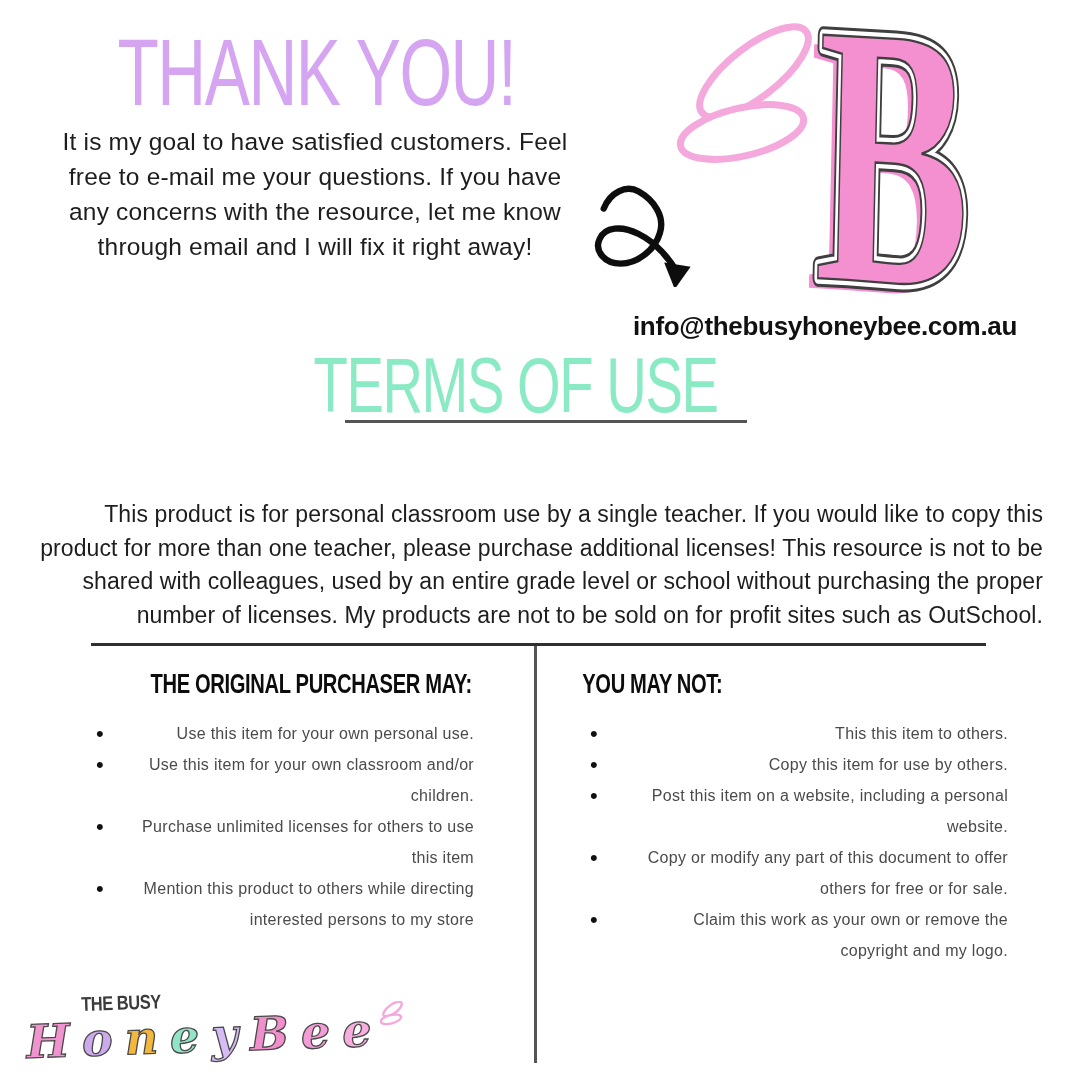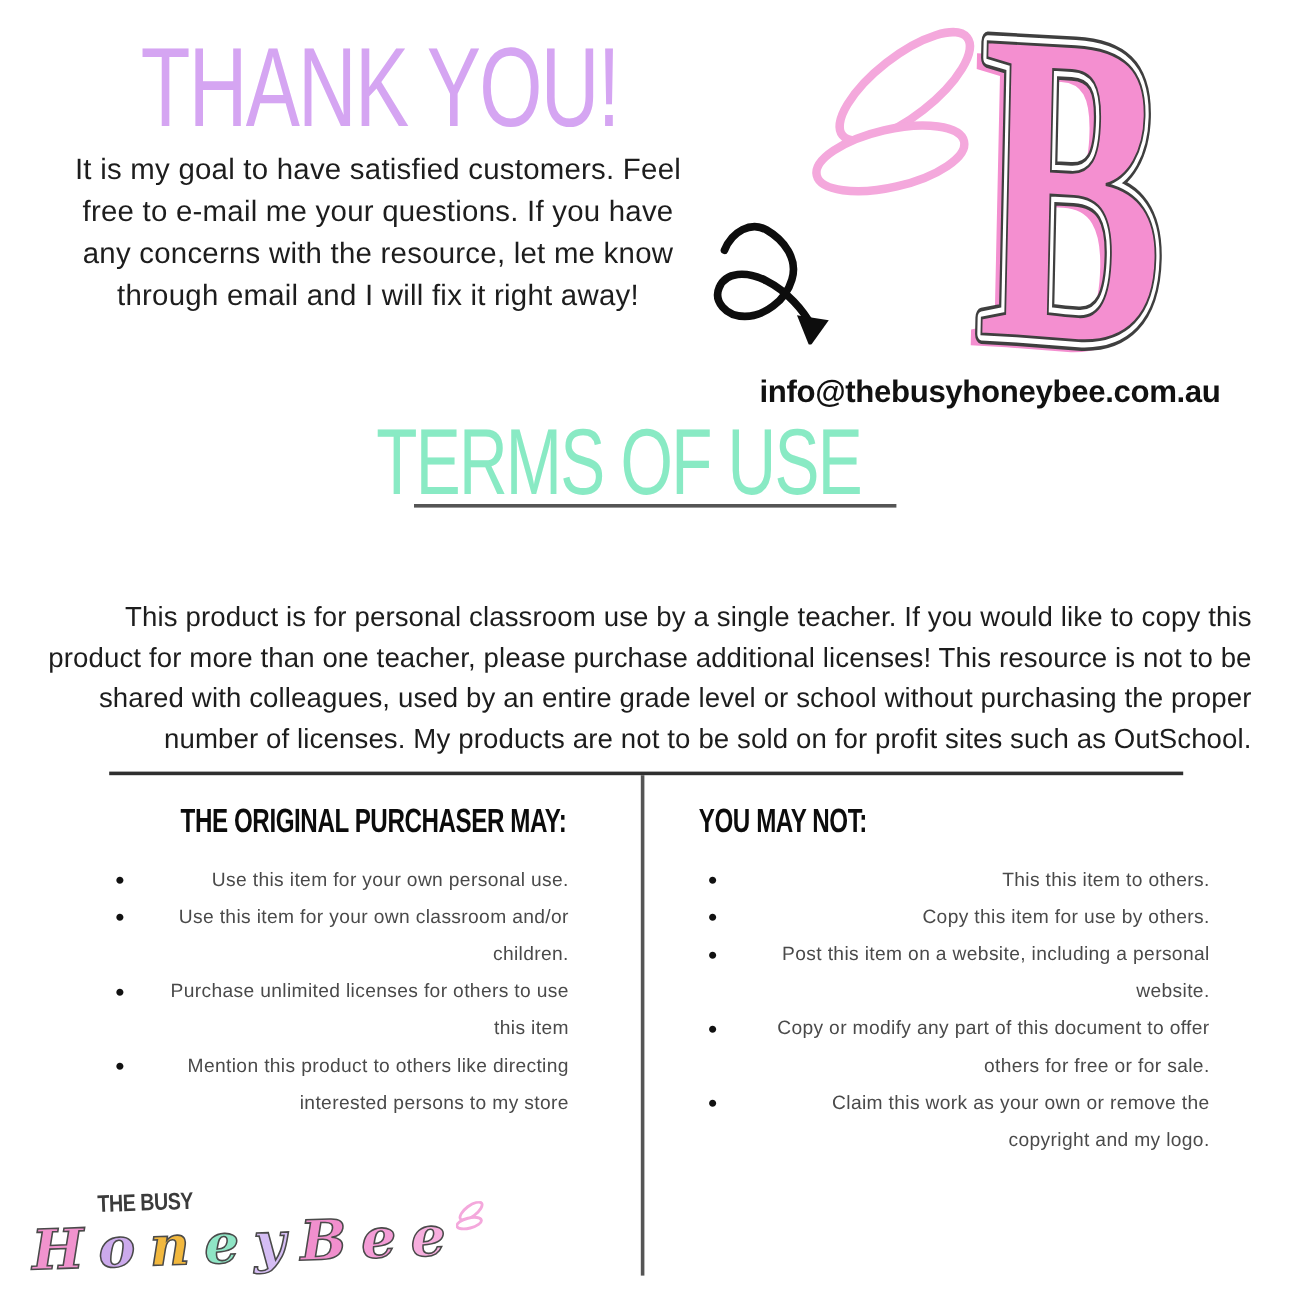--- a/index.html
+++ b/index.html
@@ -175,21 +175,21 @@
       <span class="bullet-text">Use this item for your own classroom and/or children.</span>
     </li>
 
     <li class="bullet-item">
       <span class="bullet-dot">•</span>
       <span class="bullet-text">Purchase unlimited licenses for others to use this item</span>
     </li>
 
     <li class="bullet-item">
       <span class="bullet-dot">•</span>
-      <span class="bullet-text">Mention this product to others like directing interested persons to my store</span>
+      <span class="bullet-text">Mention this product to others while directing interested persons to my store</span>
     </li>
 
 </ul>
 
 <ul class="abs bullet-list list-right">
 
     <li class="bullet-item">
       <span class="bullet-dot">•</span>
       <span class="bullet-text">This this item to others.</span>
     </li>

